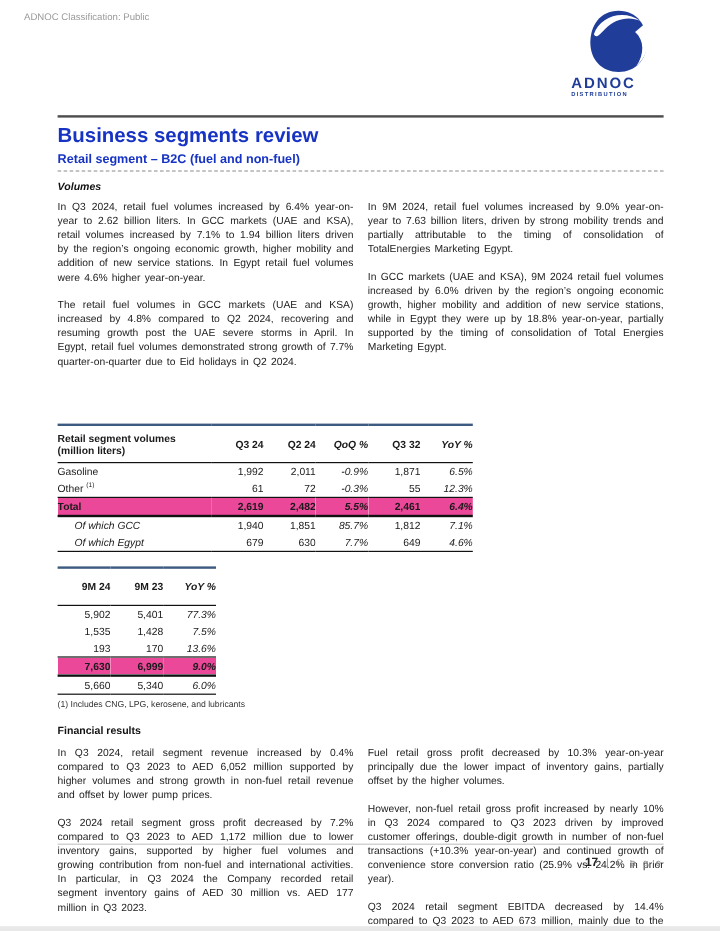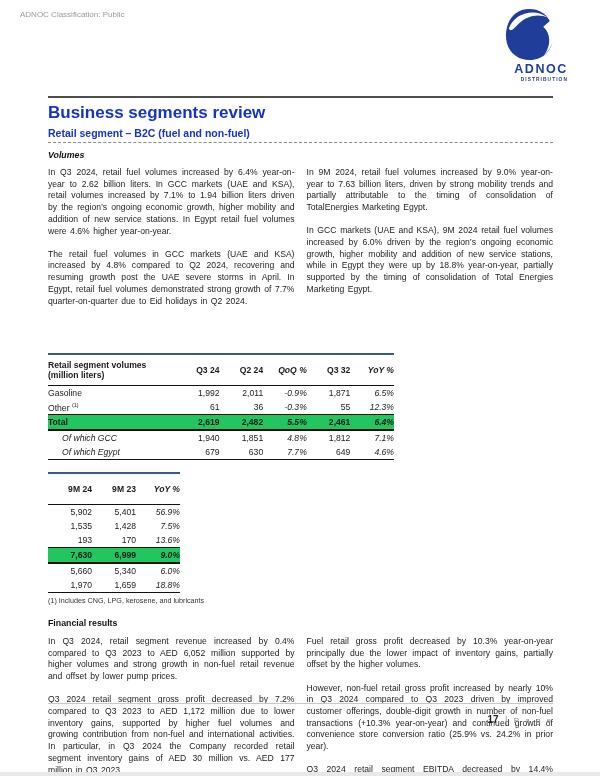--- a/index.html
+++ b/index.html
@@ -1,21 +1,21 @@
 <!DOCTYPE html>
 <html><head>
 <meta charset="utf-8">
 <style>
   html,body{margin:0;padding:0;background:#e8e8e8;}
   .page{
     position:relative;width:600px;height:772px;margin:0 auto;background:#ffffff;
     font-family:Liberation Sans, sans-serif;color:#1a1a1a;overflow:hidden;
   }
   .classification{position:absolute;left:20px;top:10px;font-size:8px;color:#9a9a9a;}
-  .logo{position:absolute;right:32px;top:8px;width:78px;text-align:right;}
+  .logo{position:absolute;right:46px;top:8px;width:78px;text-align:left;}
   .logo .emblem{display:block;margin:0 auto;}
   .logo .brand{display:block;font-size:12.5px;font-weight:bold;color:#1f3d99;letter-spacing:1.6px;margin-top:1px;}
   .logo .sub{display:block;font-size:4.8px;font-weight:bold;color:#1f3d99;letter-spacing:1.1px;margin-top:1px;}
   .content{position:absolute;left:48px;top:96px;width:505px;}
   .rule-dark{height:2px;background:#4d4d4d;}
   h1.title{margin:5px 0 4px;font-size:17px;font-weight:bold;color:#1733c4;}
   h2.subtitle{margin:4px 0 7px;padding-bottom:3px;font-size:10.5px;font-weight:bold;color:#1733c4;
     border-bottom:1.5px dashed #8a8a8a;}
   h3.sec{margin:2px 0 7px;font-size:8.8px;font-weight:bold;color:#111;}
   h3.italic{font-style:italic;}
@@ -30,21 +30,21 @@
   #tbl-right{width:132px;}
   th,td{padding:0;font-size:8.6px;white-space:nowrap;overflow:hidden;}
   thead th{height:30px;vertical-align:middle;border-top:2.5px solid #3d5a80;border-bottom:1.5px solid #111;
     font-weight:bold;text-align:right;}
   thead th.lblh{text-align:left;font-size:8.6px;line-height:10.5px;}
   tbody td{height:14px;vertical-align:middle;}
   td.lbl{text-align:left;}
   .num{text-align:right;}
   .pct{font-style:italic;}
   thead th.pct{font-style:italic;}
-  tr.total td{font-weight:bold;background:#22c55e;border-top:1px solid #111;border-bottom:2.5px solid #111;}
+  tr.total td{font-weight:bold;background:#ec4899;border-top:1px solid #111;border-bottom:2.5px solid #111;}
   tr.sub td{}
   tr.sub td.lbl{font-style:italic;padding-left:14px;}
   tbody tr:last-child td{border-bottom:1.5px solid #111;}
   sup{font-size:5.5px;vertical-align:super;}
   .footnote{margin:3px 0 0;font-size:7.2px;color:#333;}
   h3.fin{margin:13px 0 8px;}
   .footer{position:absolute;left:48px;right:47px;top:703px;border-top:1px solid #c8c8c8;padding-top:5px;text-align:right;}
   .footer .pgnum{font-size:10px;font-weight:bold;color:#222;}
   .footer .sep{font-size:9px;color:#8c8c8c;margin:0 2px;}
   .footer .pglabel{font-size:8px;color:#8c8c8c;letter-spacing:2px;}
@@ -110,38 +110,38 @@
               <td class="lbl">Gasoline</td>
               <td class="num">1,992</td>
               <td class="num">2,011</td>
               <td class="num pct">-0.9%</td>
               <td class="num">1,871</td>
               <td class="num pct">6.5%</td>
             </tr>
             <tr class="">
               <td class="lbl">Other <sup>(1)</sup></td>
               <td class="num">61</td>
-              <td class="num">36</td>
+              <td class="num">72</td>
               <td class="num pct">-0.3%</td>
               <td class="num">55</td>
               <td class="num pct">12.3%</td>
             </tr>
             <tr class="total">
               <td class="lbl">Total</td>
               <td class="num">2,619</td>
               <td class="num">2,482</td>
               <td class="num pct">5.5%</td>
               <td class="num">2,461</td>
               <td class="num pct">6.4%</td>
             </tr>
             <tr class="sub">
               <td class="lbl">Of which GCC</td>
               <td class="num">1,940</td>
               <td class="num">1,851</td>
-              <td class="num pct">4.8%</td>
+              <td class="num pct">85.7%</td>
               <td class="num">1,812</td>
               <td class="num pct">7.1%</td>
             </tr>
             <tr class="sub">
               <td class="lbl">Of which Egypt</td>
               <td class="num">679</td>
               <td class="num">630</td>
               <td class="num pct">7.7%</td>
               <td class="num">649</td>
               <td class="num pct">4.6%</td>
@@ -158,46 +158,41 @@
           <tr>
             <th>9M 24</th>
             <th>9M 23</th>
             <th class="pct">YoY %</th>
           </tr>
         </thead>
         <tbody>
             <tr class="">
               <td class="num">5,902</td>
               <td class="num">5,401</td>
-              <td class="num pct">56.9%</td>
+              <td class="num pct">77.3%</td>
             </tr>
             <tr class="">
               <td class="num">1,535</td>
               <td class="num">1,428</td>
               <td class="num pct">7.5%</td>
             </tr>
             <tr class="">
               <td class="num">193</td>
               <td class="num">170</td>
               <td class="num pct">13.6%</td>
             </tr>
             <tr class="total">
               <td class="num">7,630</td>
               <td class="num">6,999</td>
               <td class="num pct">9.0%</td>
             </tr>
             <tr class="sub">
               <td class="num">5,660</td>
               <td class="num">5,340</td>
               <td class="num pct">6.0%</td>
-            </tr>
-            <tr class="sub">
-              <td class="num">1,970</td>
-              <td class="num">1,659</td>
-              <td class="num pct">18.8%</td>
             </tr>
           </tbody>
       </table>
     </div>
     <p class="footnote">(1) Includes CNG, LPG, kerosene, and lubricants</p>
 
     <h3 class="sec fin">Financial results</h3>
     <div class="cols">
       <div class="col">
         <p>In Q3 2024, retail segment revenue increased by 0.4% compared to Q3 2023 to AED 6,052 million supported by higher volumes and strong growth in non-fuel retail revenue and offset by lower pump prices.</p>

